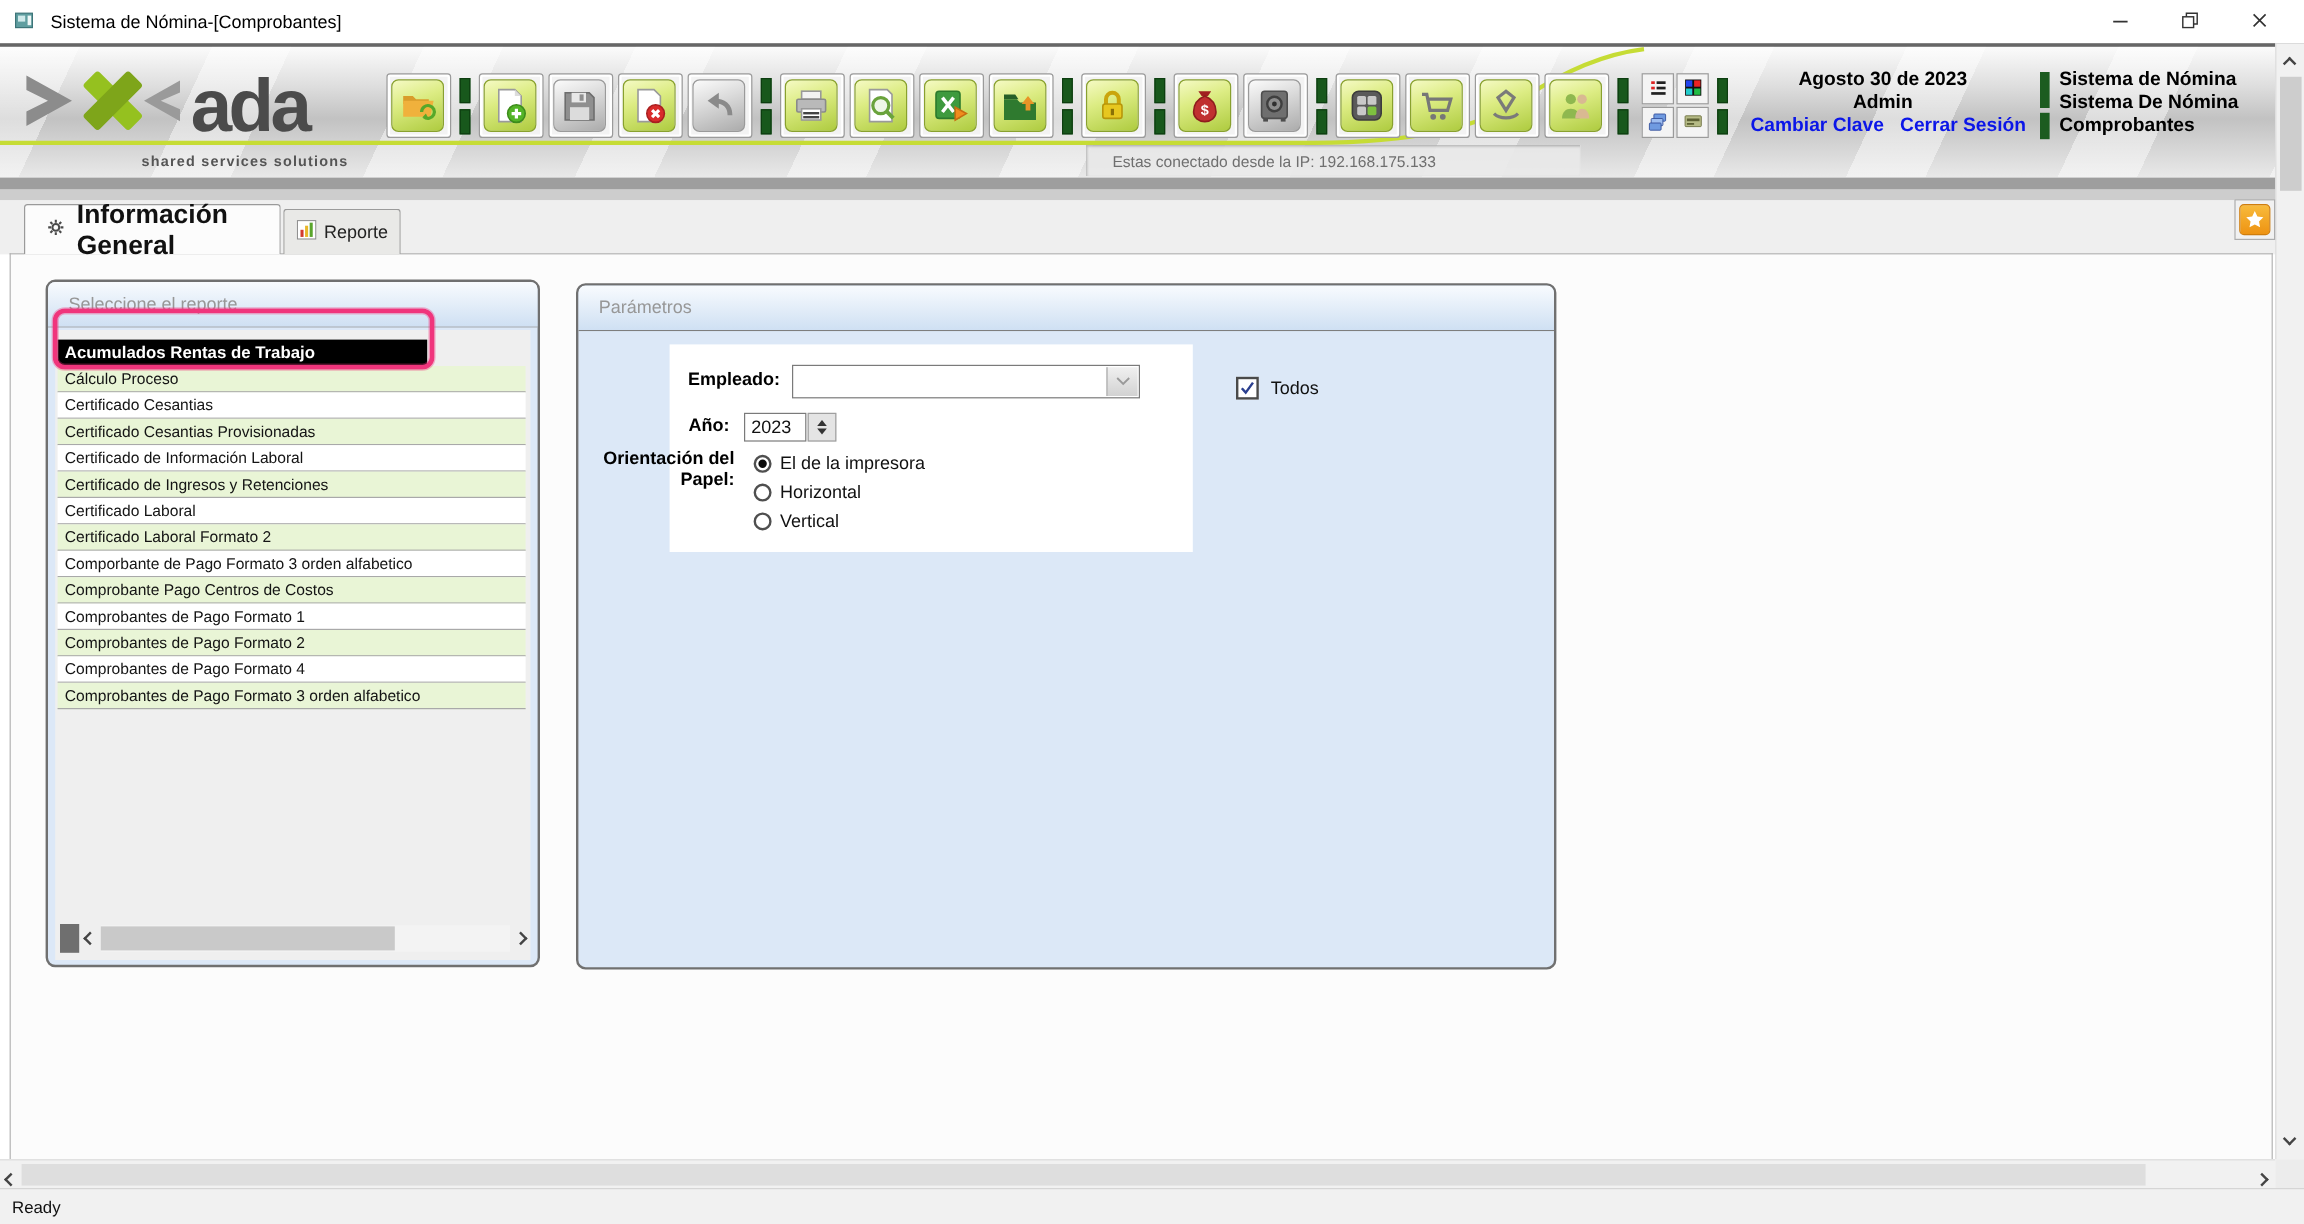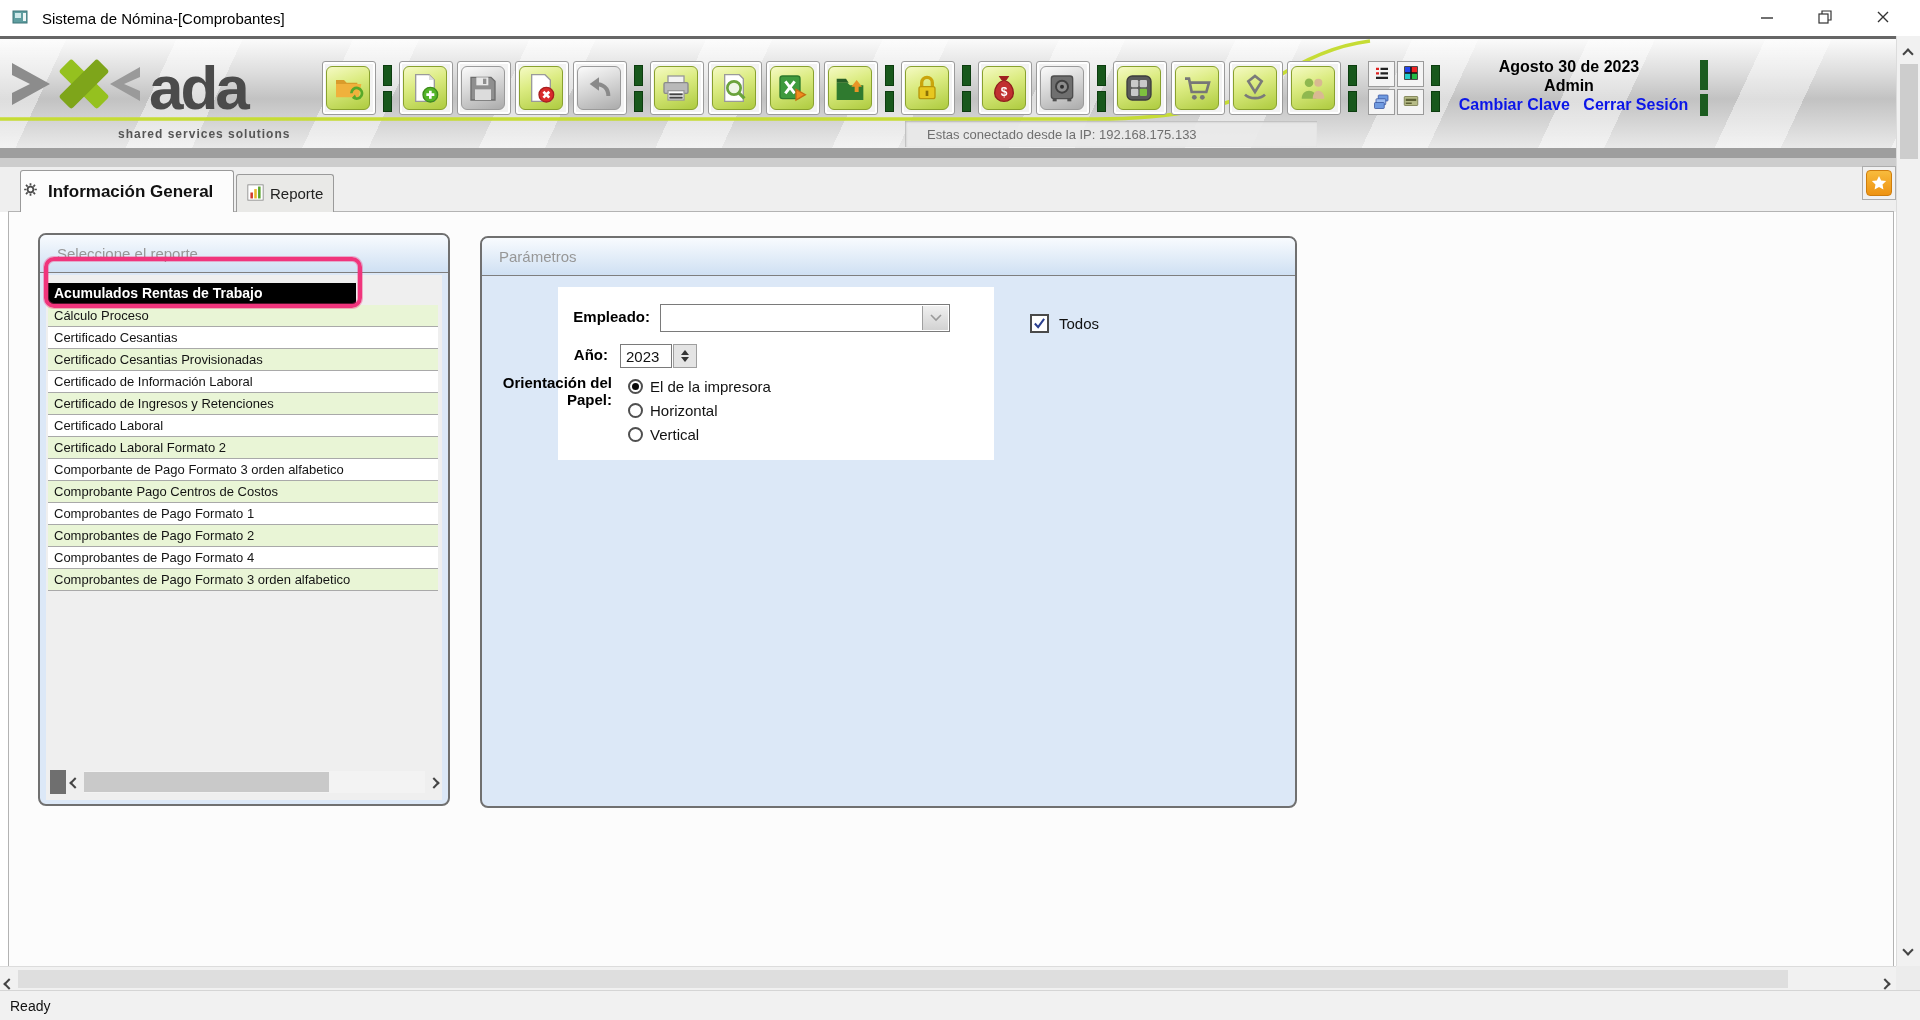--- a/index.html
+++ b/index.html
@@ -15,21 +15,21 @@
   .win-controls{position:absolute;right:8px;top:0;height:36px;display:flex;}
   .win-controls button{width:58px;height:36px;border:none;background:transparent;display:flex;align-items:center;justify-content:center;}
 
   
   .toolbar{position:absolute;left:0;top:36px;width:1920px;height:112px;
     background:linear-gradient(180deg,#fbfbfb 0%,#dedede 30%,#c2c2c2 55%,#e9e9e9 100%);
     border-top:3px solid #666;overflow:hidden;}
   .toolbar::before{content:"";position:absolute;inset:0;
     background:repeating-linear-gradient(115deg,rgba(255,255,255,.45) 0 60px,rgba(255,255,255,0) 60px 160px);}
   .curve{position:absolute;left:0;top:0;pointer-events:none;}
-  .logo{position:absolute;left:4px;top:4px;width:300px;height:82px;}
+  .logo{position:absolute;left:14px;top:4px;width:300px;height:82px;}
   .tagline{position:absolute;left:118px;top:88px;width:190px;font-size:12px;letter-spacing:1px;color:#555;font-weight:bold;}
   .tb-row{position:absolute;left:322px;top:22px;display:flex;align-items:center;}
   .tb-btn{width:54px;height:54px;margin-right:4px;background:#f3f3f3;border:1px solid #9b9b9b;border-radius:3px;
     padding:3px;box-shadow:inset 0 0 0 2px #fff;}
   .tb-btn .icn{display:flex;align-items:center;justify-content:center;width:44px;height:44px;border-radius:6px;}
   .tb-btn.green .icn{border:1px solid #89a12e;background:linear-gradient(160deg,#f5fac4 0%,#dcec83 40%,#aecb3f 100%);}
   .tb-btn.gray .icn{border:1px solid #9a9a9a;background:linear-gradient(160deg,#fbfbfb 0%,#dcdcdc 40%,#ababab 100%);}
   .tb-btn svg{width:32px;height:32px;}
   .tb-sep{width:9px;height:54px;margin:0 7px 0 3px;display:flex;flex-direction:column;justify-content:center;gap:5px;}
   .tb-sep i{display:block;width:9px;height:21px;background:#18581c;border:1px solid #0d3d10;}
@@ -52,22 +52,22 @@
 
   
   .graybar1{position:absolute;left:0;top:148px;width:1920px;height:10px;background:#9e9e9e;}
   .graybar2{position:absolute;left:0;top:158px;width:1920px;height:9px;background:#cdcdcd;}
   .tabstrip{position:absolute;left:0;top:167px;width:1920px;height:45px;background:#efefef;}
 
   
   .content{position:absolute;left:8px;top:211px;width:1886px;height:755px;background:#fcfcfc;
     border:1px solid #b3b3b3;border-bottom:none;}
   .tab{position:absolute;display:flex;align-items:center;border:1px solid #9a9a9a;border-bottom:none;border-radius:3px 3px 0 0;}
-  .tab1{left:20px;top:170px;width:214px;height:42px;background:#fcfcfc;z-index:3;gap:8px;padding-left:0;
-    font-weight:bold;font-size:17px;color:#111;align-items:center;}
+  .tab1{left:20px;top:170px;width:214px;height:42px;background:#fcfcfc;z-index:3;gap:8px;padding-left:16px;
+    font-weight:bold;font-size:22px;color:#111;align-items:center;}
   .tab2{left:236px;top:174px;width:98px;height:38px;background:#e9e9e7;z-index:2;gap:6px;padding-left:10px;font-size:15px;color:#222;}
   .star-btn{position:absolute;left:1862px;top:166px;width:34px;height:34px;background:#f1f1f1;border:1px solid #adadad;padding:3px;z-index:3;}
   .star-in{display:flex;width:26px;height:26px;border-radius:4px;align-items:center;justify-content:center;
     background:linear-gradient(#f8bb3c,#ee9312);border:1px solid #cf7d0d;}
 
   
   .panel{position:absolute;border:2px solid #707070;border-radius:8px;background:#dce8f7;z-index:2;}
   .panel-header{height:38px;border-radius:6px 6px 0 0;background:linear-gradient(#f8fbfe,#cfe0f3);
     border-bottom:1px solid #7e7e7e;display:flex;align-items:center;}
   .panel-title{font-size:15px;color:#979797;margin-left:17px;text-align:right;}
@@ -402,20 +402,25 @@
       <div class="hdr-user">Admin</div>
       <div class="hdr-links">
         <a>Cambiar Clave</a>
         <a>Cerrar Sesión</a>
       </div>
     </div>
     <div class="hdr-bars">
         <i></i>
         <i></i>
       </div>
+    <div class="hdr-right">
+      <div>Sistema de Nómina</div>
+      <div>Sistema De Nómina</div>
+      <div>Comprobantes</div>
+    </div>
   </div>
 
   <div class="graybar1"></div>
   <div class="graybar2"></div>
   <div class="tabstrip"></div>
   <div class="content"></div>
 
   <div class="tab tab1">
     <span><svg viewBox="0 0 24 24" width="19" height="19">
           <g stroke="#4a4a4a" stroke-width="2.2">

